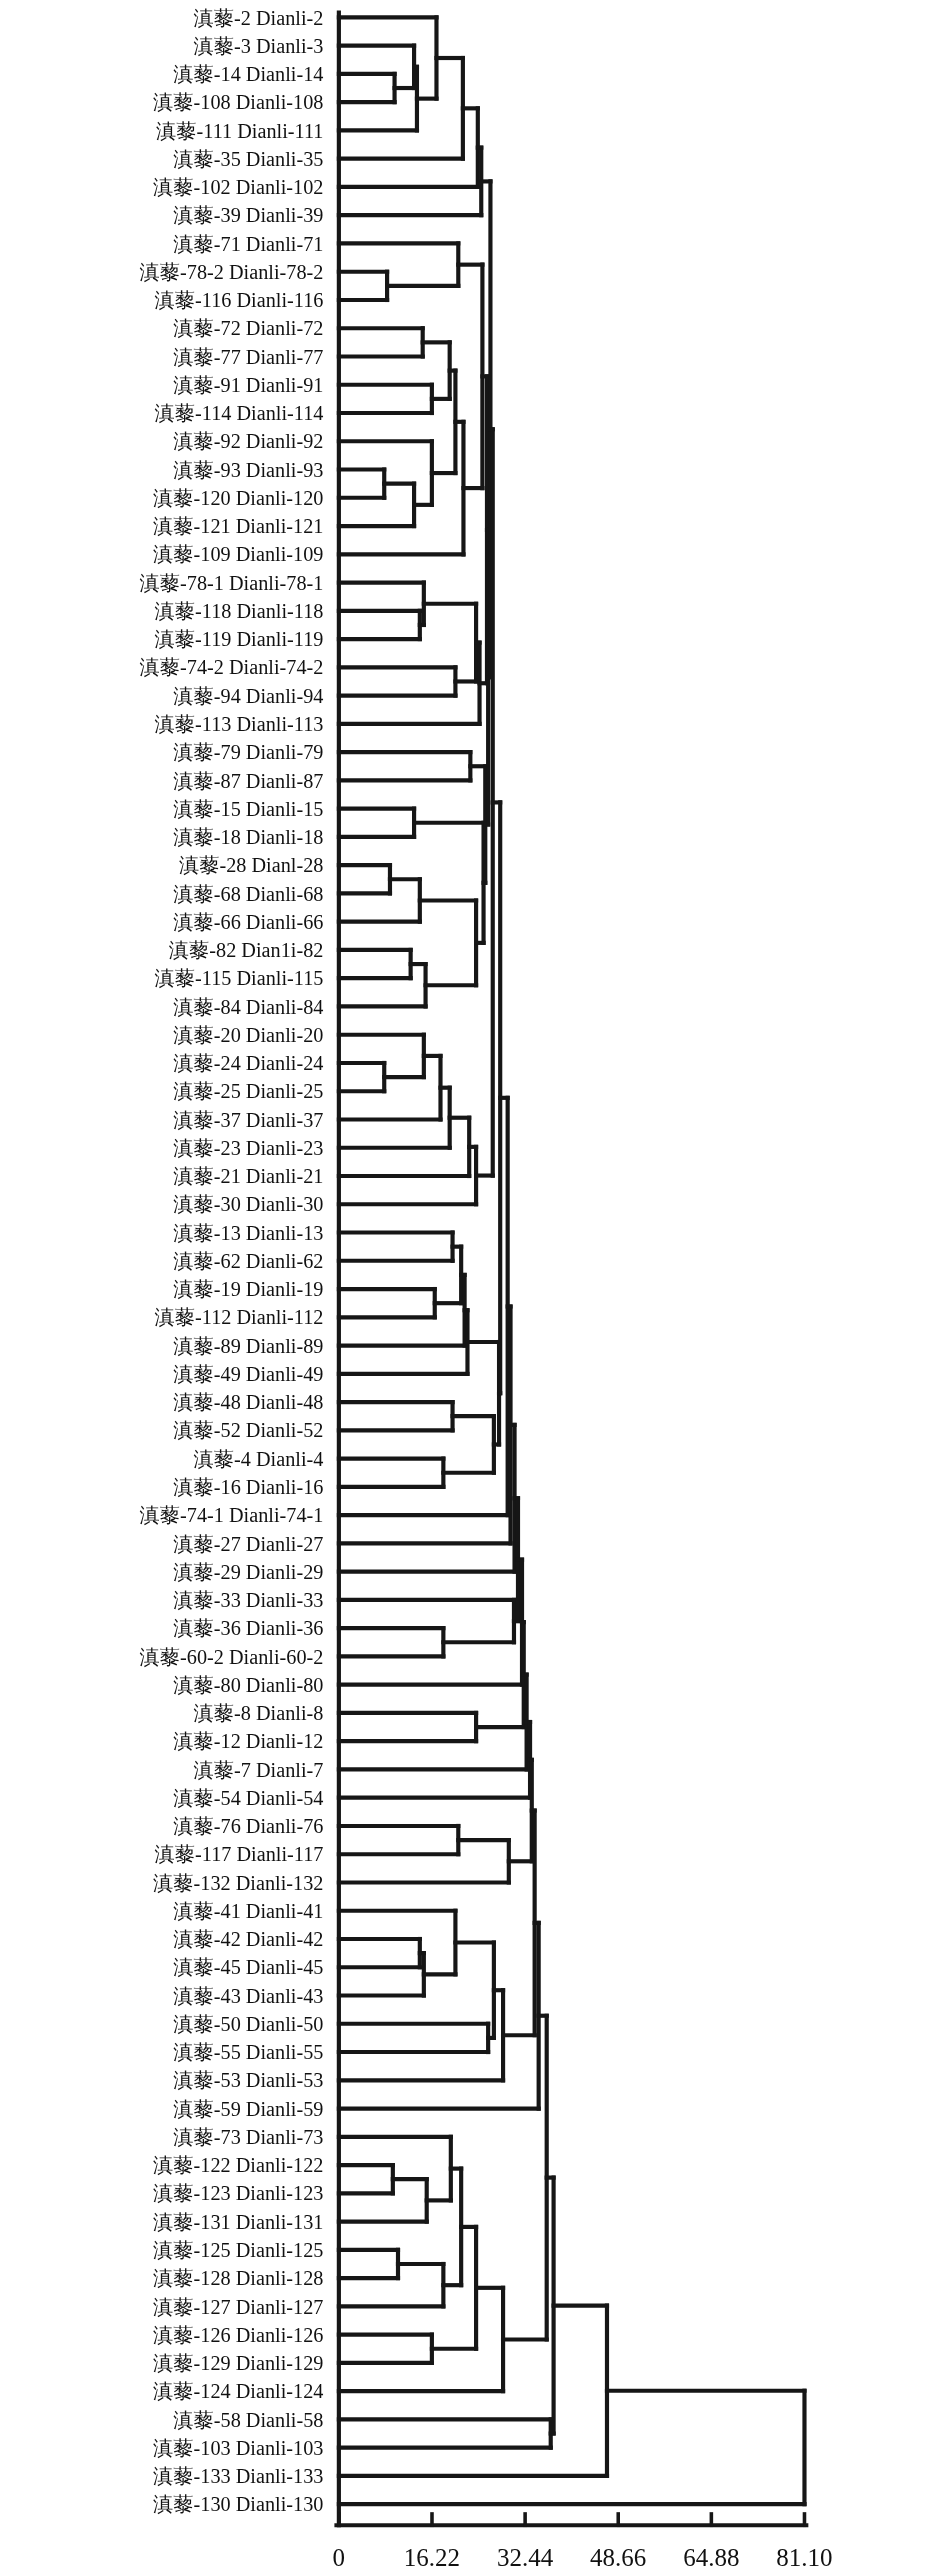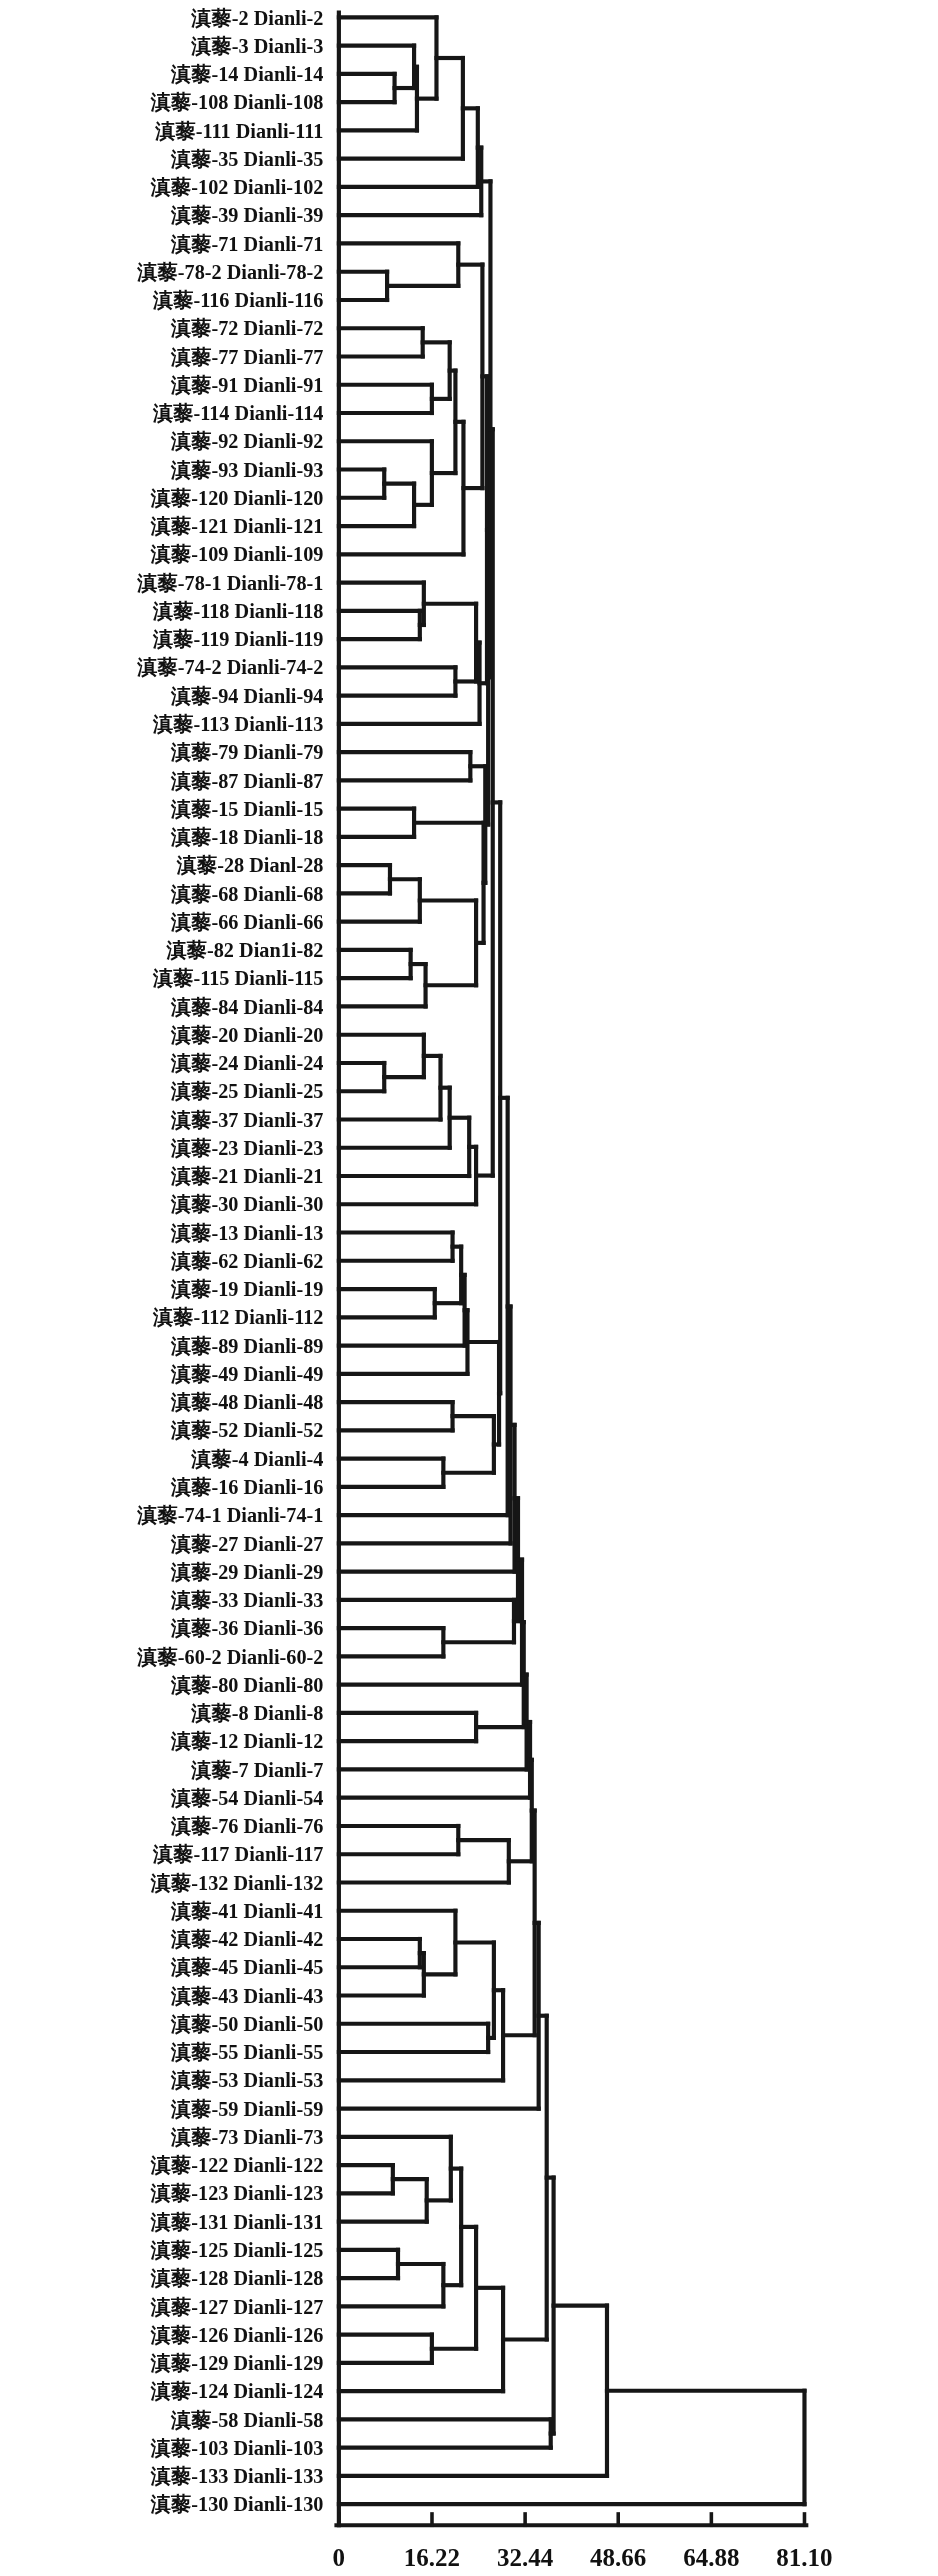--- a/index.html
+++ b/index.html
@@ -2,21 +2,20 @@
 <html style="font-size:9.5px"><head>
 <meta charset="utf-8">
 <style>
   html,body{margin:0;padding:0;background:#ffffff;}
   #figure{
     position:relative;
     width:938px;height:2576px;
     background:#ffffff;
     font-family:"Liberation Serif","DejaVu Serif",serif;
     overflow:hidden;
-    font-weight:bold;
   }
   svg text{
     font-family:"Liberation Serif","DejaVu Serif",serif;
     fill:#111111;
   }
   .leaf-label{font-size:34px;}
   .tick-label{font-size:42px;}
 </style>
 </head>
 <body>

